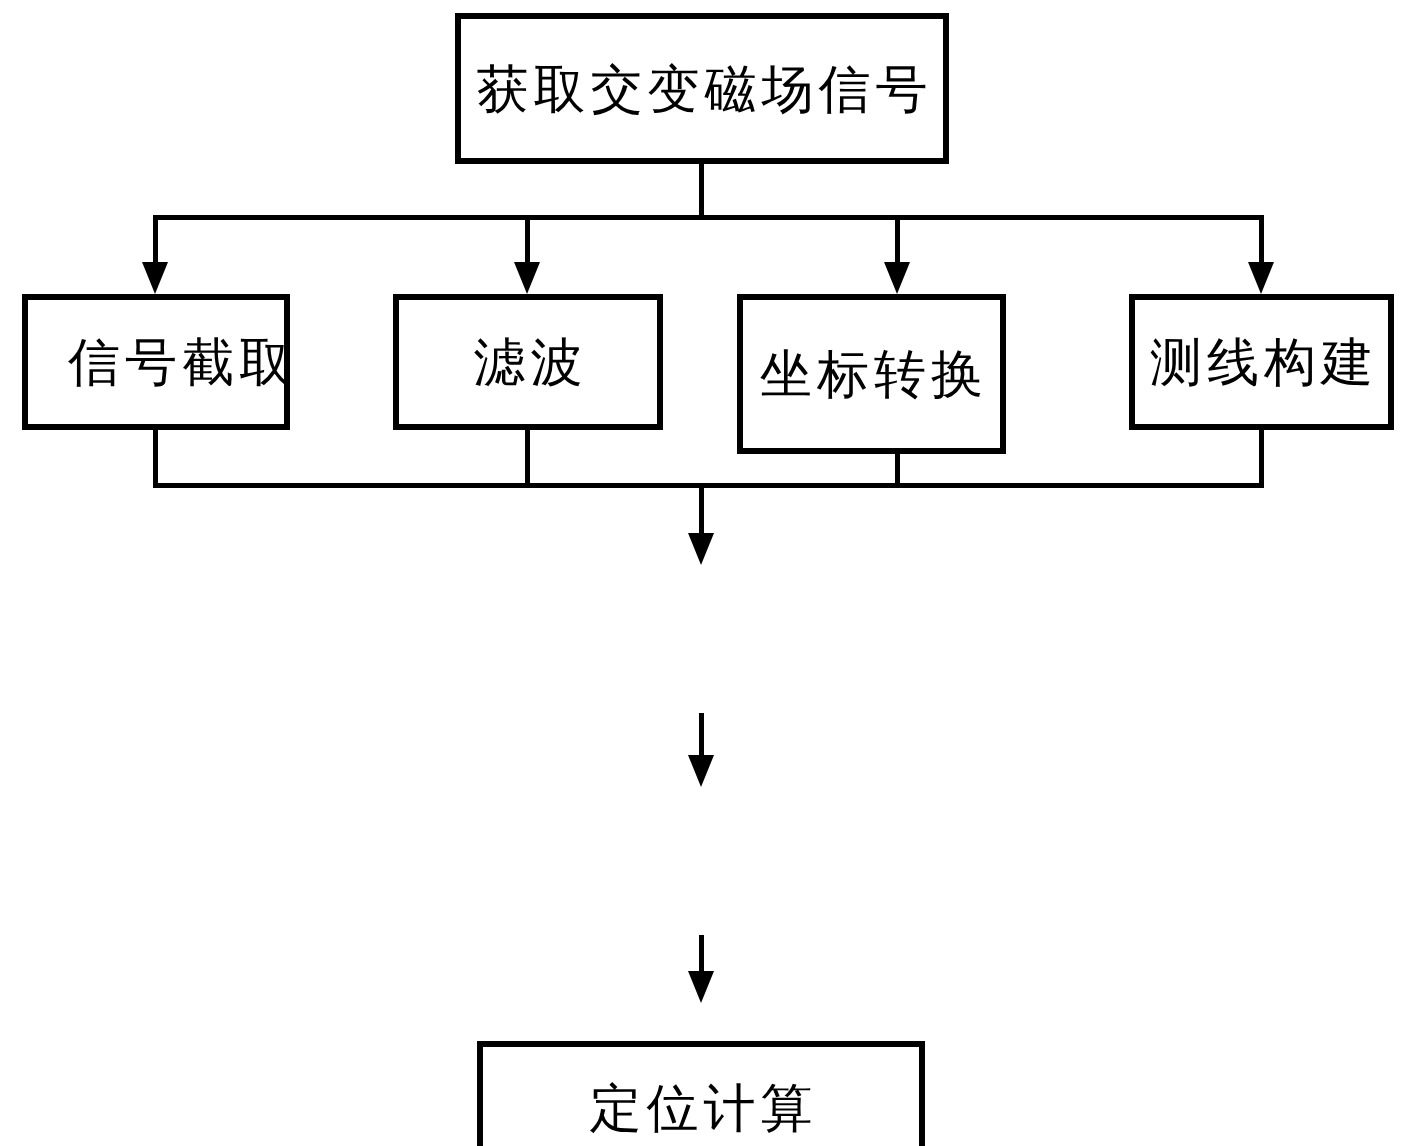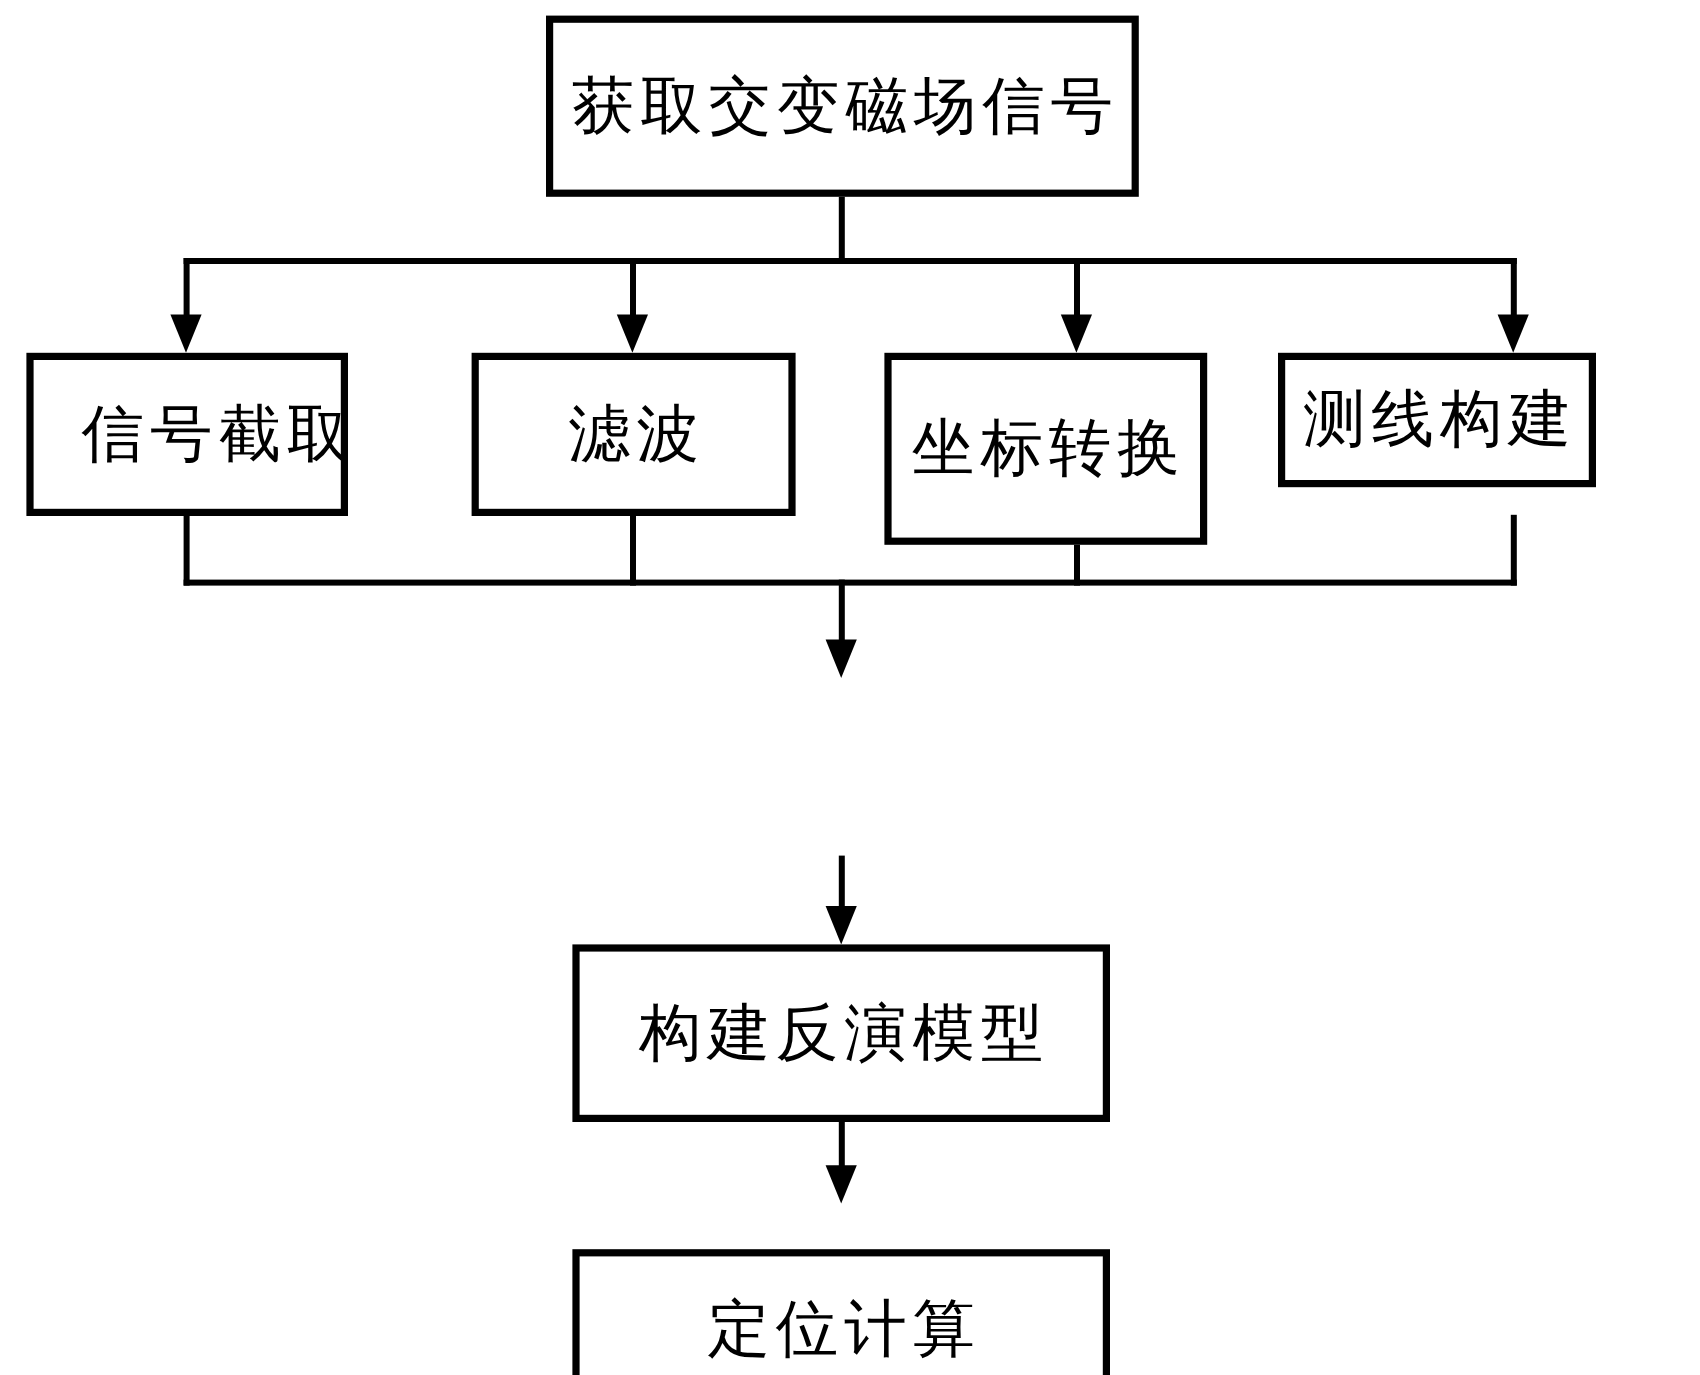--- a/index.html
+++ b/index.html
@@ -46,21 +46,21 @@
     border-right: 13px solid transparent;
     border-top: 32px solid #000000;
     z-index: 1;
   }
 
   
   #n-acquire  { left: 455px;  top: 3px;    width: 494px; height: 151px; margin-top: 10px; }
   #n-intercept{ left: 22px;   top: 294px;  width: 268px; height: 136px; padding-left: 47px; }
   #n-filter   { left: 393px;  top: 294px;  width: 270px; height: 136px; }
   #n-coord    { left: 737px;  top: 294px;  width: 269px; height: 160px; }
-  #n-survey   { left: 1065px; top: 294px;  width: 265px; height: 112px; }
+  #n-survey   { left: 1129px; top: 294px;  width: 265px; height: 136px; }
   #n-feature  { left: 477px;  top: 565px;  width: 448px; height: 148px; }
   #n-model    { left: 477px;  top: 787px;  width: 448px; height: 148px; }
   #n-locate   { left: 477px;  top: 1003px; width: 448px; height: 133px; margin-top: 38px; }
 </style>
 </head>
 <body>
 
 <div id="canvas">
 
   <div class="node" id="n-acquire">
@@ -70,23 +70,20 @@
     <span class="label">信号截取</span>
   </div>
   <div class="node" id="n-filter">
     <span class="label">滤波</span>
   </div>
   <div class="node" id="n-coord">
     <span class="label">坐标转换</span>
   </div>
   <div class="node" id="n-survey">
     <span class="label">测线构建</span>
-  </div>
-  <div class="node" id="n-model">
-    <span class="label">构建反演模型</span>
   </div>
   <div class="node" id="n-locate">
     <span class="label">定位计算</span>
   </div>
 
   <div class="edge" style="left:699px; top:154px; width:5px; height:66px;"></div>
   <div class="edge" style="left:153px; top:215px; width:1111px; height:5px;"></div>
 
   <div class="edge" style="left:153px; top:215px; width:5px; height:53px;"></div>
   <div class="arrowhead" style="left:142px; top:262px;"></div>

